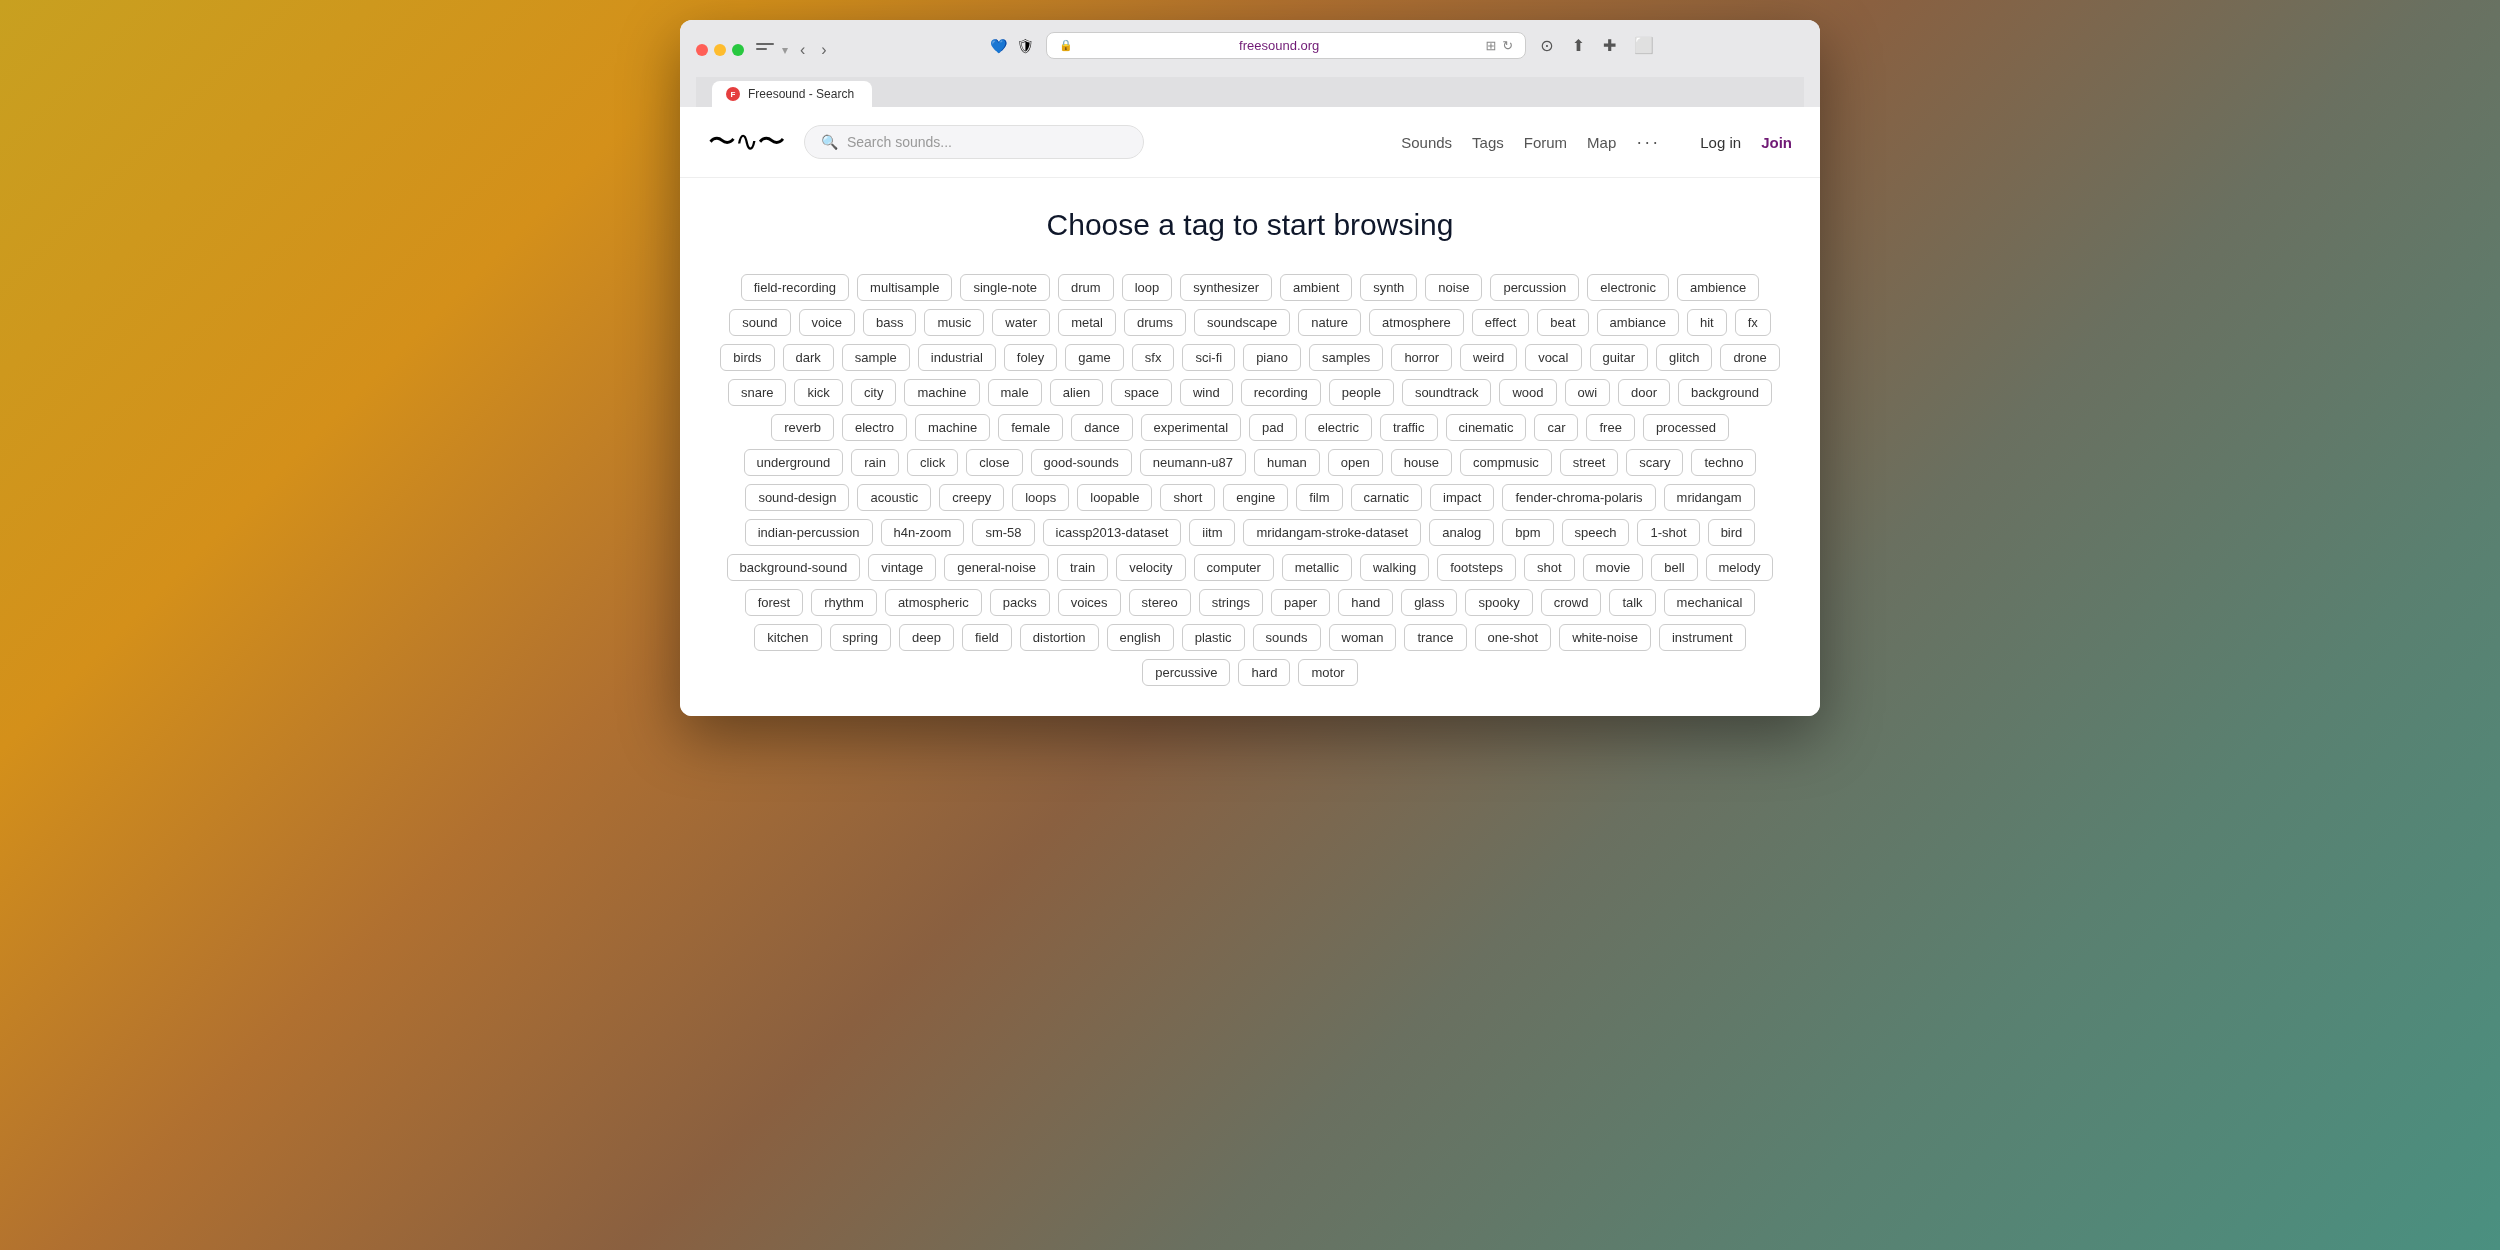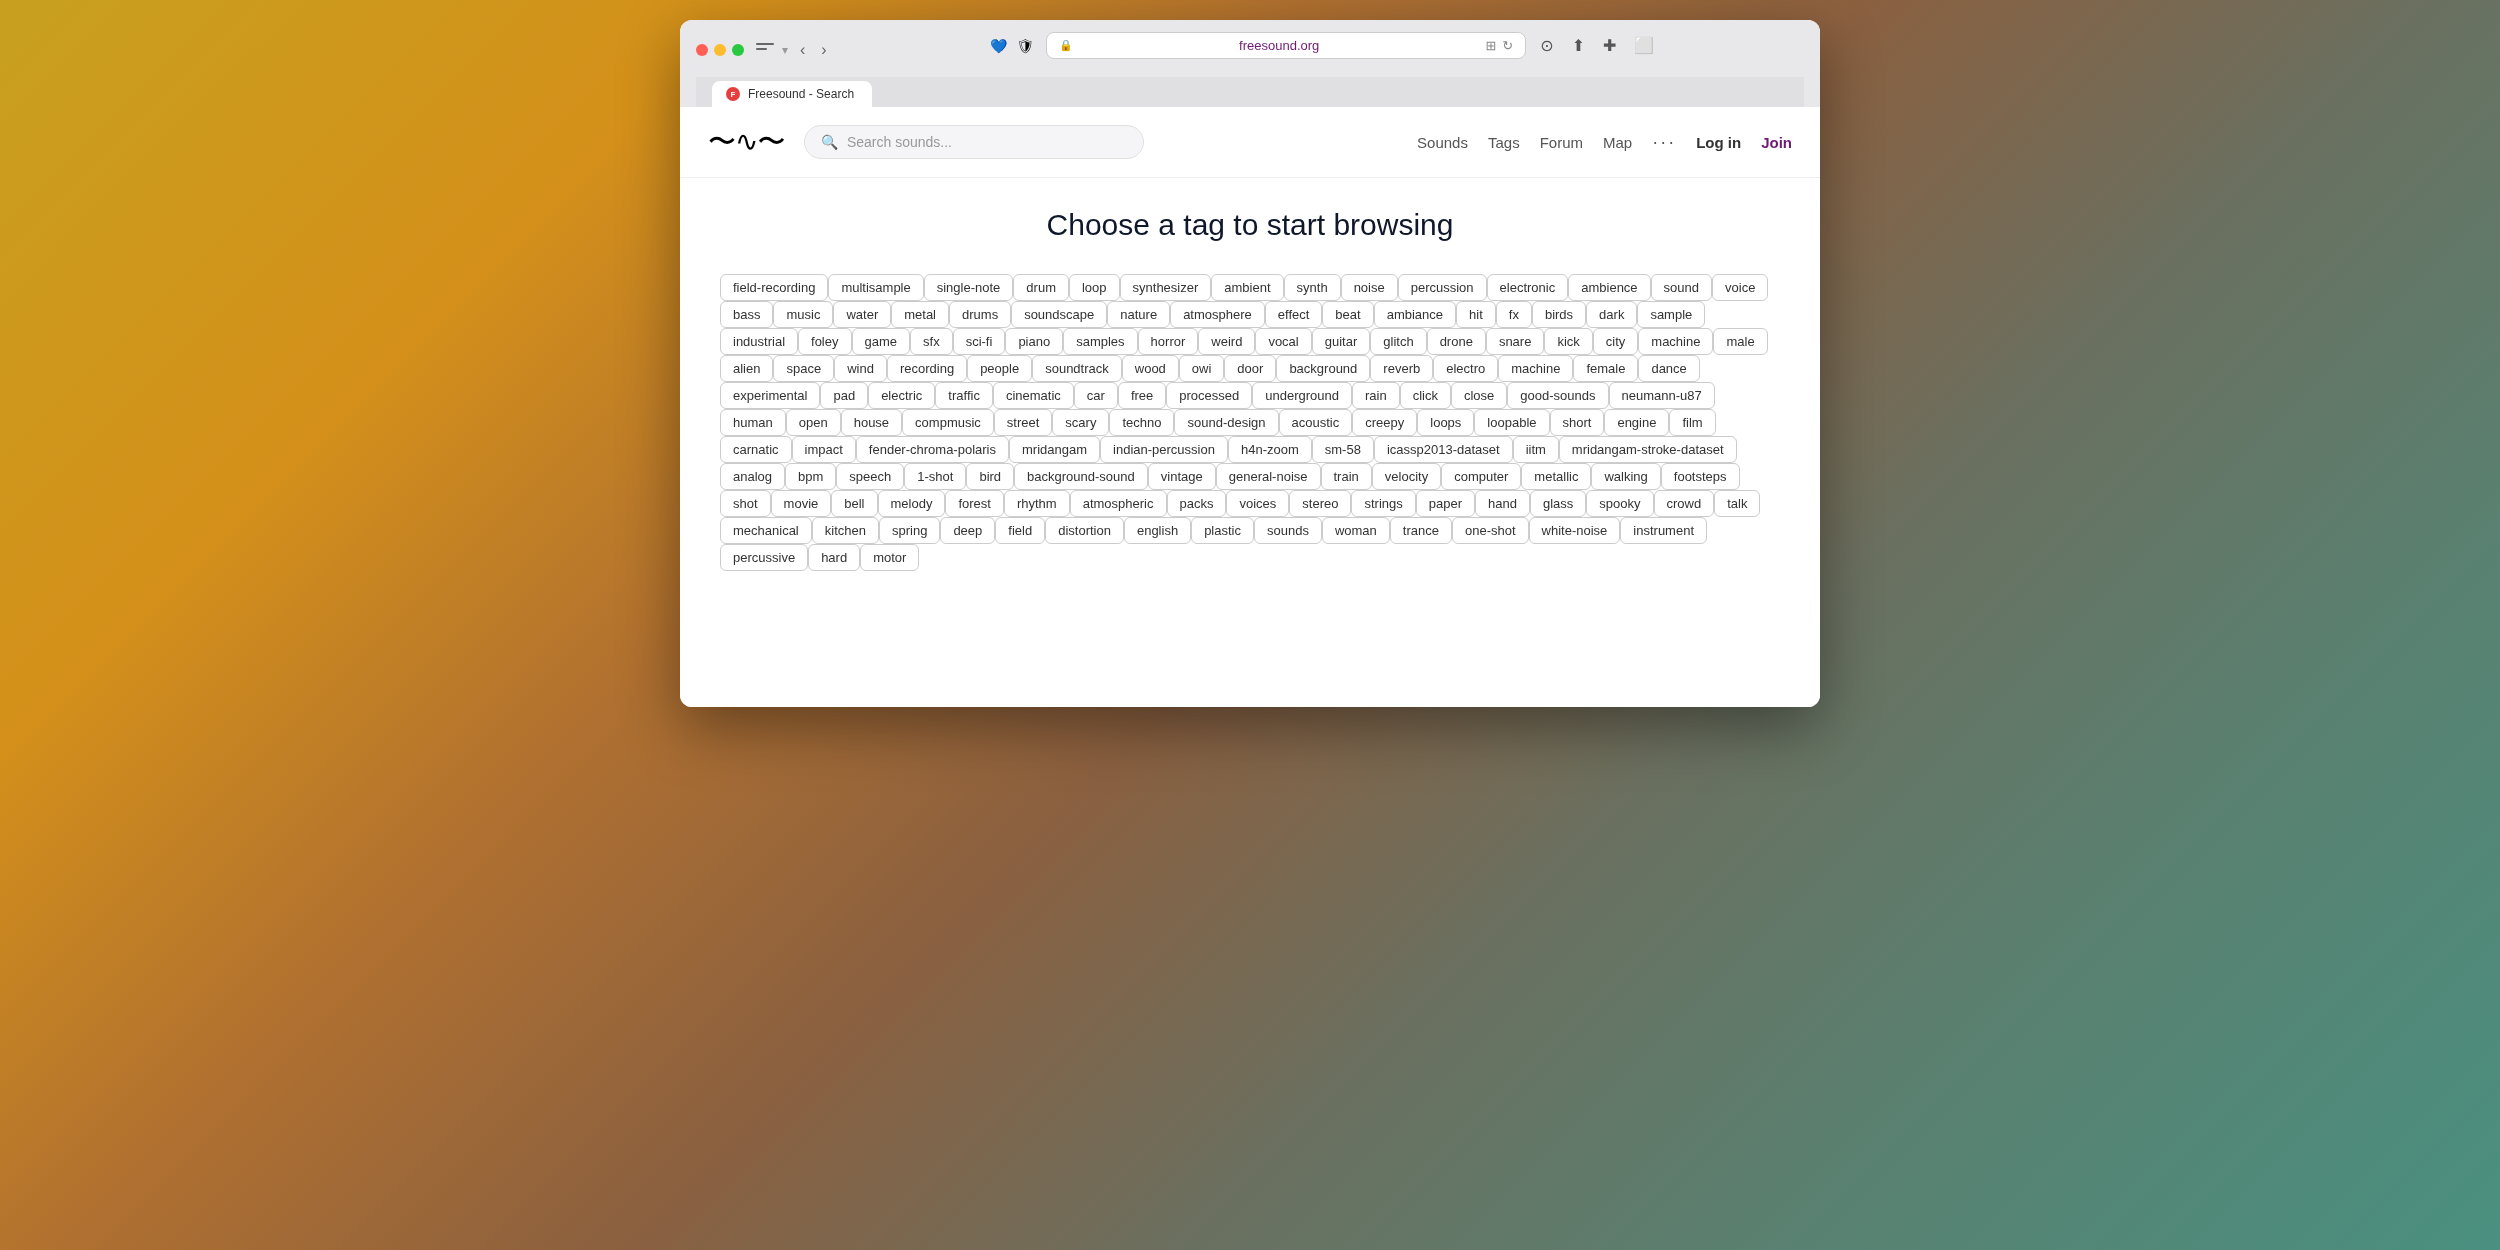--- a/index.html
+++ b/index.html
@@ -244,22 +244,23 @@
     .nav-more {
       color: #555;
       font-size: 18px;
       cursor: pointer;
       letter-spacing: 2px;
     }
 
     .btn-login {
       color: #333;
       font-size: 15px;
-      font-weight: 700;
+      font-weight: 400;
       text-decoration: none;
+      margin-left: 20px;
     }
 
     .btn-join {
       color: #701a75;
       font-size: 15px;
       font-weight: 600;
       text-decoration: none;
     }
 
     
@@ -271,21 +272,22 @@
       text-align: center;
       font-size: 30px;
       font-weight: 400;
       color: #0f172a;
       margin-bottom: 32px;
     }
 
     .tags-container {
       display: flex;
       flex-wrap: wrap;
-      justify-content: flex-start;
+      gap: 8px;
+      justify-content: center;
     }
 
     .tag-pill {
       border: 1px solid #ccc;
       border-radius: 6px;
       padding: 5px 12px;
       font-size: 13px;
       color: #333;
       cursor: pointer;
       background: white;

